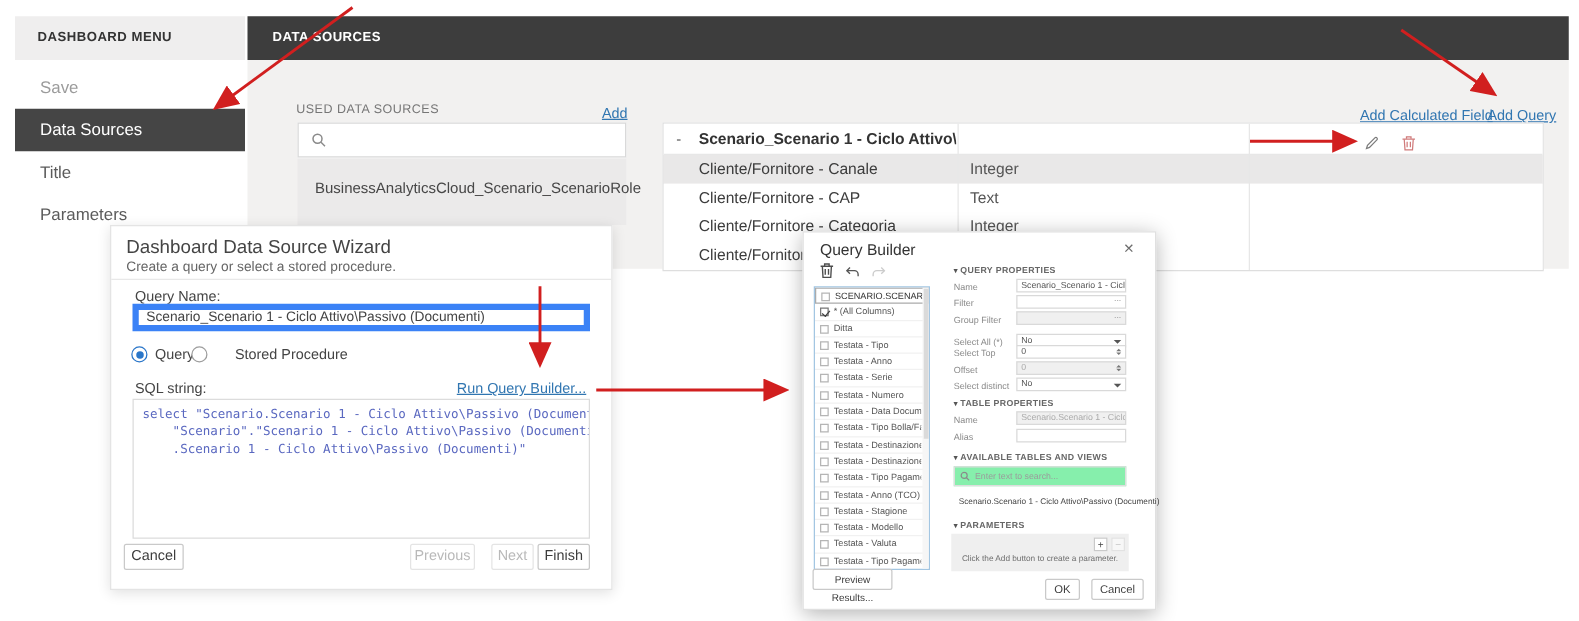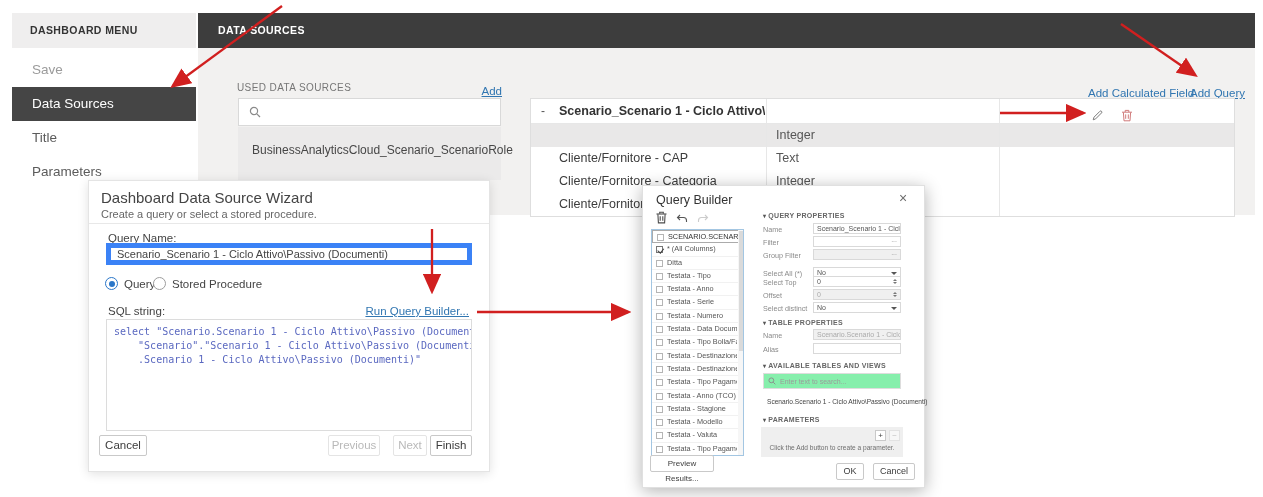--- a/index.html
+++ b/index.html
@@ -188,20 +188,21 @@
             <path d="M4.2 3 V1.4 h3.6 V3"></path>
             <path d="M2.4 3.4 l.6 8.4 h6 l.6-8.4"></path>
             <path d="M4.7 5.4 v4.4 M7.3 5.4 v4.4"></path>
           </g>
         </svg>
       </span>
     </span>
   </div>
 
     <div class="ft-row hl">
+      <span class="ft-name">Cliente/Fornitore - Canale</span>
       <span class="ft-type">Integer</span>
     </div>
 
     <div class="ft-row">
       <span class="ft-name">Cliente/Fornitore - CAP</span>
       <span class="ft-type">Text</span>
     </div>
 
     <div class="ft-row">
       <span class="ft-name">Cliente/Fornitore - Categoria</span>
@@ -219,21 +220,21 @@
   <div class="wz-title">Dashboard Data Source Wizard</div>
   <div class="wz-sub">Create a query or select a stored procedure.</div>
   <div class="wz-div"></div>
 
   <div class="wz-lbl" style="left:19px; top:51px;">Query Name:</div>
   <input class="wz-input" type="text" value="Scenario_Scenario 1 - Ciclo Attivo\Passivo (Documenti)" style="">
 
   <span class="radio sel" style="left:16px; top:96px;"></span>
   <div class="wz-lbl" style="left:35px; top:97px;">Query</div>
   <span class="radio" style="left:64px; top:96px;"></span>
-  <div class="wz-lbl" style="left:83px; top:97px;">Stored Procedure</div>
+  <div class="wz-lbl" style="left:99px; top:97px;">Stored Procedure</div>
 
   <div class="wz-lbl" style="left:19px; top:124px;">SQL string:</div>
   <a class="lnk" style="position:absolute; right:20px; top:124px;">Run Query Builder...</a>
 
   <div class="wz-sql">select "Scenario.Scenario 1 - Ciclo Attivo\Passivo (Documenti)".* from
     "Scenario"."Scenario 1 - Ciclo Attivo\Passivo (Documenti)" "Scenario
     .Scenario 1 - Ciclo Attivo\Passivo (Documenti)"</div>
 
   <div class="btn" style="left:10px; top:254px; width:48px;">Cancel</div>
   <div class="btn disabled" style="left:239px; top:254px; width:52px;">Previous</div>

